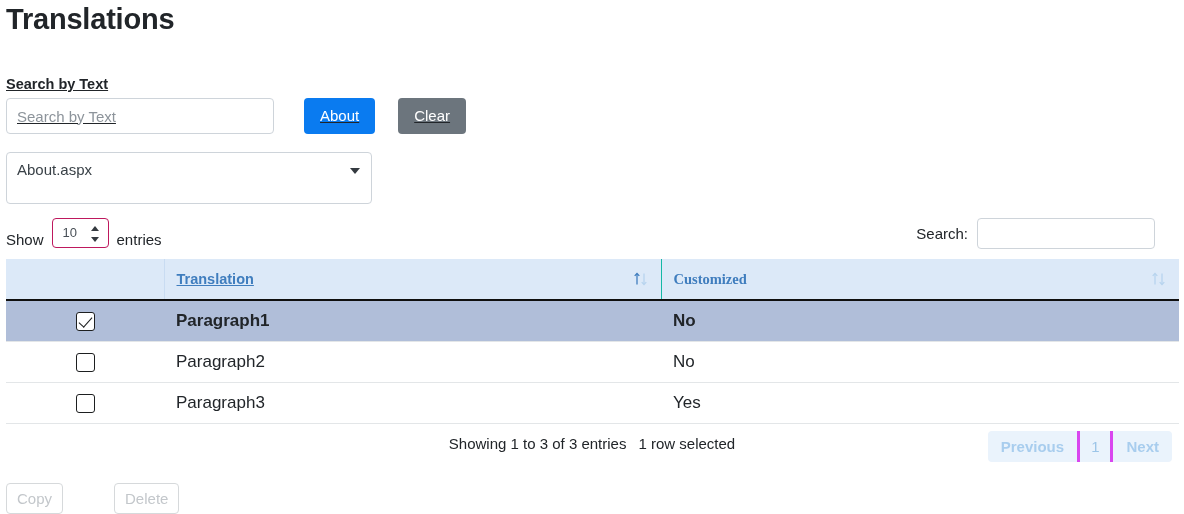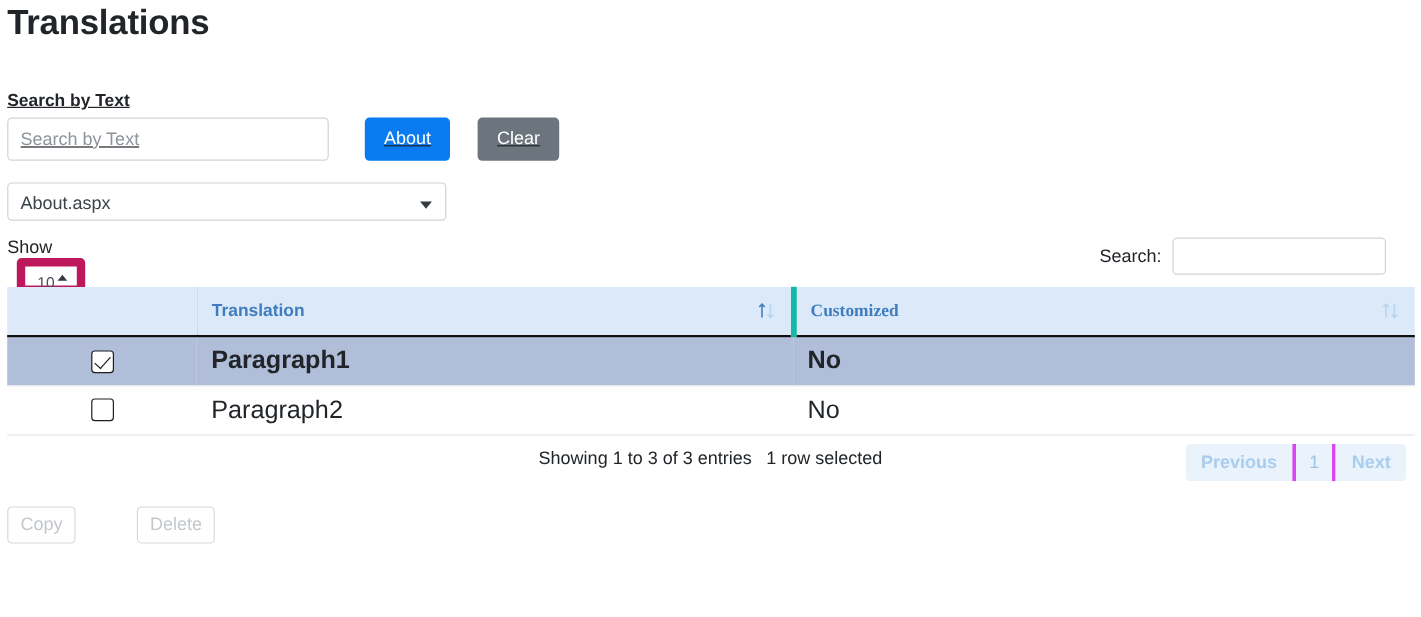--- a/index.html
+++ b/index.html
@@ -76,21 +76,21 @@
 
   
   .set-block { margin-top: 18px; }
   .select-wrap {
     position: relative;
     width: 366px;
     margin-top: 6px;
   }
   .select-box {
     width: 366px;
-    height: 32px;
+    height: 52px;
     border: 1px solid #ced4da;
     border-radius: 4px;
     background: #fff;
     font-size: 15px;
     color: #3a4248;
     padding: 0 26px 0 10px;
     line-height: 34px;
     white-space: nowrap;
     overflow: hidden;
   }
@@ -105,30 +105,29 @@
   }
 
   
   .table-controls {
     position: relative;
     margin-top: 14px;
     height: 34px;
   }
   .length-group {
     display: flex;
-    align-items: flex-start;
-    font-size: 15px;
-    color: #212529;
-    flex-direction: column;
+    align-items: flex-end;
+    font-size: 15px;
+    color: #212529;
   }
   .len-select {
     position: relative;
     width: 57px;
     height: 30px;
-    border: 7px solid #be185d;
+    border: 1px solid #be185d;
     border-radius: 4px;
     background: #fff;
     margin: 0 8px;
     font-size: 13px;
     color: #495057;
     line-height: 28px;
     padding-left: 10px;
   }
   .stepper {
     position: absolute;
@@ -185,37 +184,37 @@
     font-size: 14.5px;
     font-weight: bold;
     text-align: left;
     height: 41px;
     padding: 0 12px;
     border-bottom: 2px solid #0f0f0f;
     position: relative;
     vertical-align: middle;
   }
   th.col-check { width: 158px; border-right: 1px solid #c9dcf2; }
-  th.col-translation { width: 497px; border-right: 5px solid #14b8a6; }
+  th.col-translation { width: 497px; border-right: 1px solid #14b8a6; text-decoration: underline; }
   th.col-customized { width: 518px; font-family: Liberation Serif, serif; }
 
   .sort-ico {
     position: absolute;
     right: 12px;
     top: 50%;
     transform: translateY(-50%);
     width: 16px;
     height: 15px;
   }
   .sort-ico svg { display: block; }
 
   table.dt tbody td {
     height: 41px;
     padding: 0 12px;
-    font-size: 21px;
+    font-size: 17px;
     color: #212529;
     border-bottom: 1px solid #e3e6e8;
     vertical-align: middle;
   }
   tr.row-selected td {
     background: #b0bed9;
     font-weight: bold;
   }
   tr.last-row td { border-bottom: 2px solid #0f0f0f; }
 
@@ -382,20 +381,27 @@
         <td class="cell-translation">Paragraph1</td>
         <td class="cell-customized">No</td>
       </tr>
       <tr>
         <td class="cell-check">
           <span class="chk"></span>
         </td>
         <td class="cell-translation">Paragraph2</td>
         <td class="cell-customized">No</td>
       </tr>
+      <tr class="last-row">
+        <td class="cell-check">
+          <span class="chk"></span>
+        </td>
+        <td class="cell-translation">Paragraph3</td>
+        <td class="cell-customized">Yes</td>
+      </tr>
     </tbody>
   </table>
 
   <div class="table-footer">
     <div class="info-text">
       <span>Showing 1 to 3 of 3 entries</span><span class="sep"></span><span>1 row selected</span>
     </div>
     <div class="pagination">
       <span class="pg">Previous</span>
       <span class="pg num">1</span>

